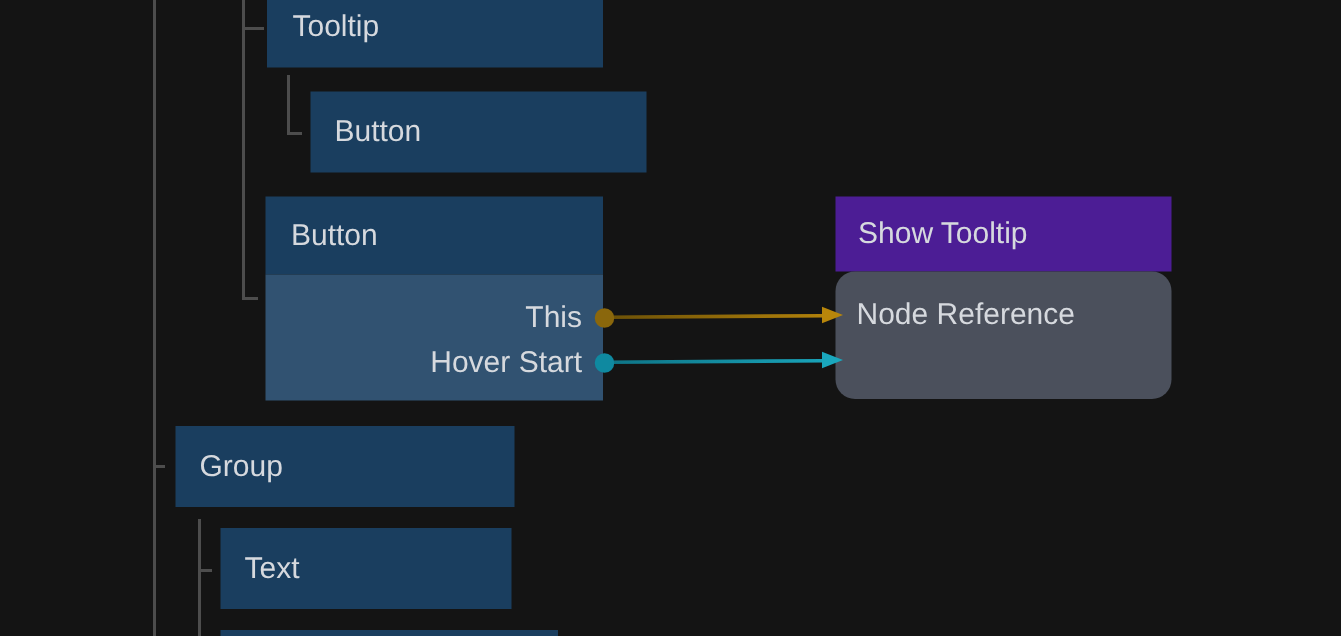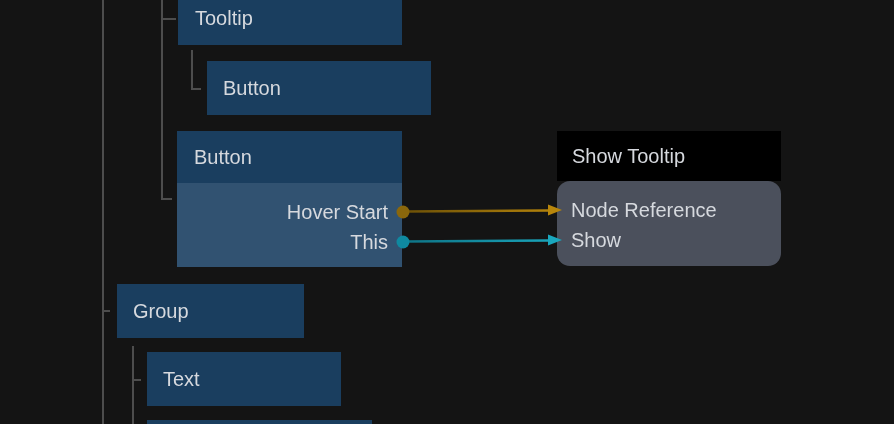--- a/index.html
+++ b/index.html
@@ -25,21 +25,21 @@
     background:#1a3e5f;
     display:flex;align-items:center;
     box-sizing:border-box;padding-left:17px;
   }
   .body-blue{background:#315271;box-sizing:border-box;padding-top:14px;}
   .body-blue .row{
     height:30px;display:flex;align-items:center;
     justify-content:flex-end;padding-right:14px;box-sizing:border-box;
   }
   .action-hdr{
-    background:#000000;
+    background:#4c1d95;
     display:flex;align-items:center;
     box-sizing:border-box;padding-left:15px;
   }
   .action-body{background:#4b505c;box-sizing:border-box;padding-top:14px;border-radius:13px;}
   .action-body .row{
     height:30px;display:flex;align-items:center;
     justify-content:flex-start;padding-left:14px;box-sizing:border-box;
   }
 </style>
 </head>
@@ -66,43 +66,40 @@
   <div class="tnode" style="left:207px;top:61px;width:224px;height:54px;padding-left:16px;">
     <span class="lbl">Button</span>
   </div>
 
   <div class="stack" style="left:177px;top:131px;width:225px;">
     <div class="hdr" style="height:52px;">
       <span class="lbl">Button</span>
     </div>
     <div class="body-blue" style="height:84px;">
       <div class="row">
-        <span class="lbl">Hover Start</span>
+        <span class="lbl">This</span>
       </div>
       <div class="row">
-        <span class="lbl">This</span>
+        <span class="lbl">Hover Start</span>
       </div>
     </div>
   </div>
 
   <div class="stack" style="left:557px;top:131px;width:224px;">
     <div class="action-hdr" style="height:50px;">
       <span class="lbl">Show Tooltip</span>
     </div>
     <div class="action-body" style="height:85px;">
       <div class="row">
         <span class="lbl">Node Reference</span>
       </div>
-      <div class="row">
-        <span class="lbl">Show</span>
-      </div>
     </div>
   </div>
 
-  <div class="tnode" style="left:117px;top:284px;width:187px;height:54px;padding-left:16px;">
+  <div class="tnode" style="left:117px;top:284px;width:226px;height:54px;padding-left:16px;">
     <span class="lbl">Group</span>
   </div>
 
   <div class="tnode" style="left:147px;top:352px;width:194px;height:54px;padding-left:16px;">
     <span class="lbl">Text</span>
   </div>
 
   <div class="tnode" style="left:147px;top:420px;width:225px;height:54px;padding-left:16px;">
     <span class="lbl"></span>
   </div>

